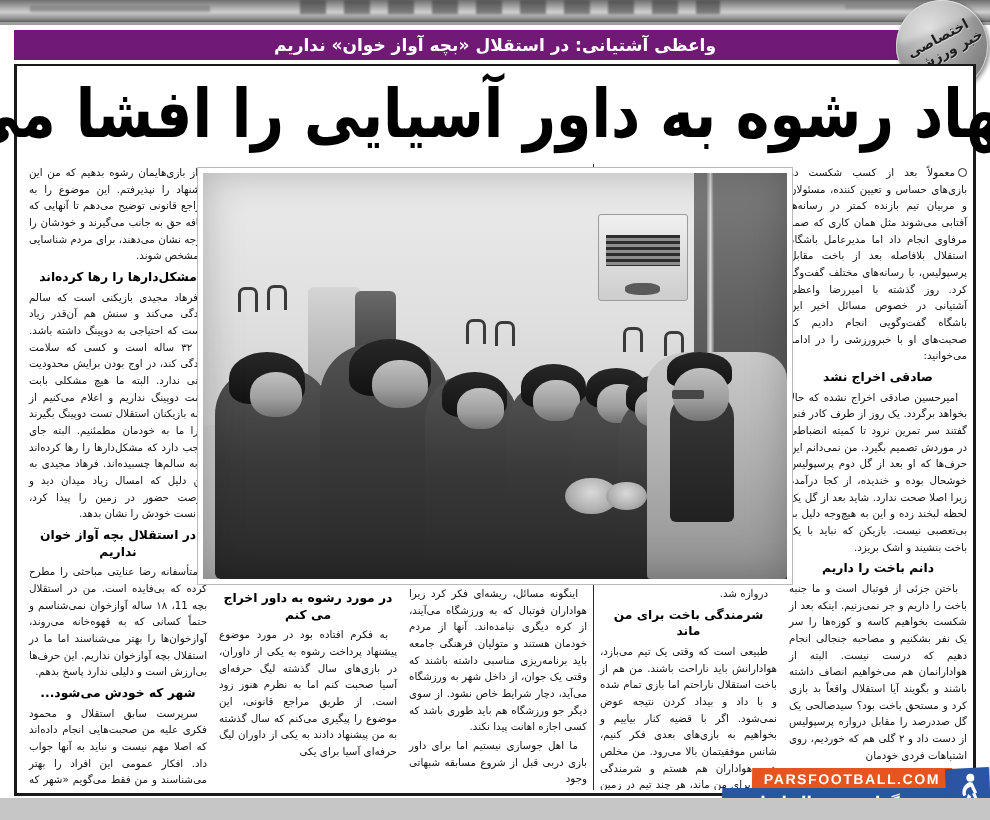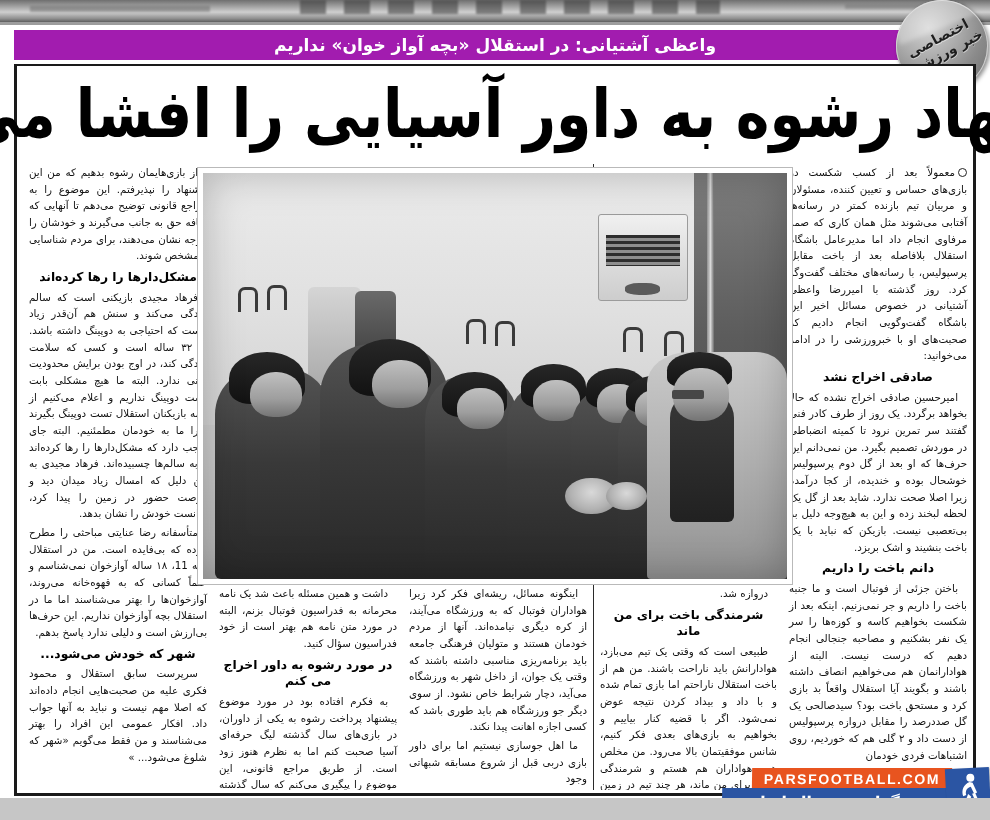--- a/index.html
+++ b/index.html
@@ -55,21 +55,21 @@
     left: 0; top: 22px;
     width: 990px; height: 3px;
     background: #9d9d9d;
   }
 
   
   .kicker-bar {
     position: absolute;
     left: 14px; top: 30px;
     width: 962px; height: 30px;
-    background: #a21caf;
+    background: #701a75;
     display: flex;
     align-items: center;
     justify-content: center;
   }
   .kicker-text {
     color: #ffffff;
     font-size: 17px;
     font-weight: bold;
     letter-spacing: -0.3px;
     white-space: nowrap;
@@ -392,28 +392,28 @@
         <div class="col with-rule-left" style="padding-top: 421px;">
           <p>دروازه شد.</p>
           <div class="subhead">شرمندگی باخت برای من ماند</div>
           <p>طبیعی است که وقتی یک تیم می‌بازد، هوادارانش باید ناراحت باشند. من هم از باخت استقلال ناراحتم اما بازی تمام شده و با داد و بیداد کردن نتیجه عوض نمی‌شود. اگر با قضیه کنار بیاییم و بخواهیم به بازی‌های بعدی فکر کنیم، شانس موفقیتمان بالا می‌رود. من مخلص همه هواداران هم هستم و شرمندگی باخت برای من ماند، هر چند تیم در زمین شرمنده نبود. هواداران ما هم به داور فحاشی نکردند و فقط اعتراض داشتند. باید به</p>
         </div>
         <div class="col" style="padding-top: 421px;">
           <p>اینگونه مسائل، ریشه‌ای فکر کرد زیرا هواداران فوتبال که به ورزشگاه می‌آیند، از کره دیگری نیامده‌اند. آنها از مردم خودمان هستند و متولیان فرهنگی جامعه باید برنامه‌ریزی مناسبی داشته باشند که وقتی یک جوان، از داخل شهر به ورزشگاه می‌آید، دچار شرایط خاص نشود. از سوی دیگر جو ورزشگاه هم باید طوری باشد که کسی اجازه اهانت پیدا نکند.</p>
           <p>ما اهل جوسازی نیستیم اما برای داور بازی دربی قبل از شروع مسابقه شبهاتی وجود</p>
         </div>
         <div class="col" style="padding-top: 421px;">
-          <p>داشت و همین مسئله باعث شد یک نامه محرمانه به فدراسیون فوتبال بزنم، البته در مورد متن نامه هم بهتر است از خود فدراسیون سؤال کنید.</p>
           <div class="subhead">در مورد رشوه به داور اخراج می کنم</div>
           <p>به فکرم افتاده بود در مورد موضوع پیشنهاد پرداخت رشوه به یکی از داوران، در بازی‌های سال گذشته لیگ حرفه‌ای آسیا صحبت کنم اما به نظرم هنوز زود است. از طریق مراجع قانونی، این موضوع را پیگیری می‌کنم که سال گذشته به من پیشنهاد دادند به یکی از داوران لیگ حرفه‌ای آسیا برای یکی</p>
         </div>
         <div class="col">
           <p>از بازی‌هایمان رشوه بدهیم که من این پیشنهاد را نپذیرفتم. این موضوع را به مراجع قانونی توضیح می‌دهم تا آنهایی که قیافه حق به جانب می‌گیرند و خودشان را موجه نشان می‌دهند، برای مردم شناسایی و مشخص شوند.</p>
           <div class="subhead">مشکل‌دارها را رها کرده‌اند</div>
           <p>فرهاد مجیدی بازیکنی است که سالم زندگی می‌کند و سنش هم آن‌قدر زیاد نیست که احتیاجی به دوپینگ داشته باشد. او ۳۲ ساله است و کسی که سلامت زندگی کند، در اوج بودن برایش محدودیت سنی ندارد. البته ما هیچ مشکلی بابت تست دوپینگ نداریم و اعلام می‌کنیم از همه بازیکنان استقلال تست دوپینگ بگیرند زیرا ما به خودمان مطمئنیم. البته جای تعجب دارد که مشکل‌دارها را رها کرده‌اند و به سالم‌ها چسبیده‌اند. فرهاد مجیدی به این دلیل که امسال زیاد میدان دید و فرصت حضور در زمین را پیدا کرد، توانست خودش را نشان بدهد.</p>
+          <div class="subhead">در استقلال بچه آواز خوان نداریم</div>
           <p>متأسفانه رضا عنایتی مباحثی را مطرح کرده که بی‌فایده است. من در استقلال بچه 11، ۱۸ ساله آوازخوان نمی‌شناسم و حتماً کسانی که به قهوه‌خانه می‌روند، آوازخوان‌ها را بهتر می‌شناسند اما ما در استقلال بچه آوازخوان نداریم. این حرف‌ها بی‌ارزش است و دلیلی ندارد پاسخ بدهم.</p>
           <div class="subhead">شهر که خودش می‌شود...</div>
           <p>سرپرست سابق استقلال و محمود فکری علیه من صحبت‌هایی انجام داده‌اند که اصلا مهم نیست و نباید به آنها جواب داد. افکار عمومی این افراد را بهتر می‌شناسند و من فقط می‌گویم «شهر که شلوغ می‌شود... »</p>
         </div>
       </div>
   </div>
 
   <div class="photo-wrap">
     <div class="photo">
       <div class="wall"></div>

